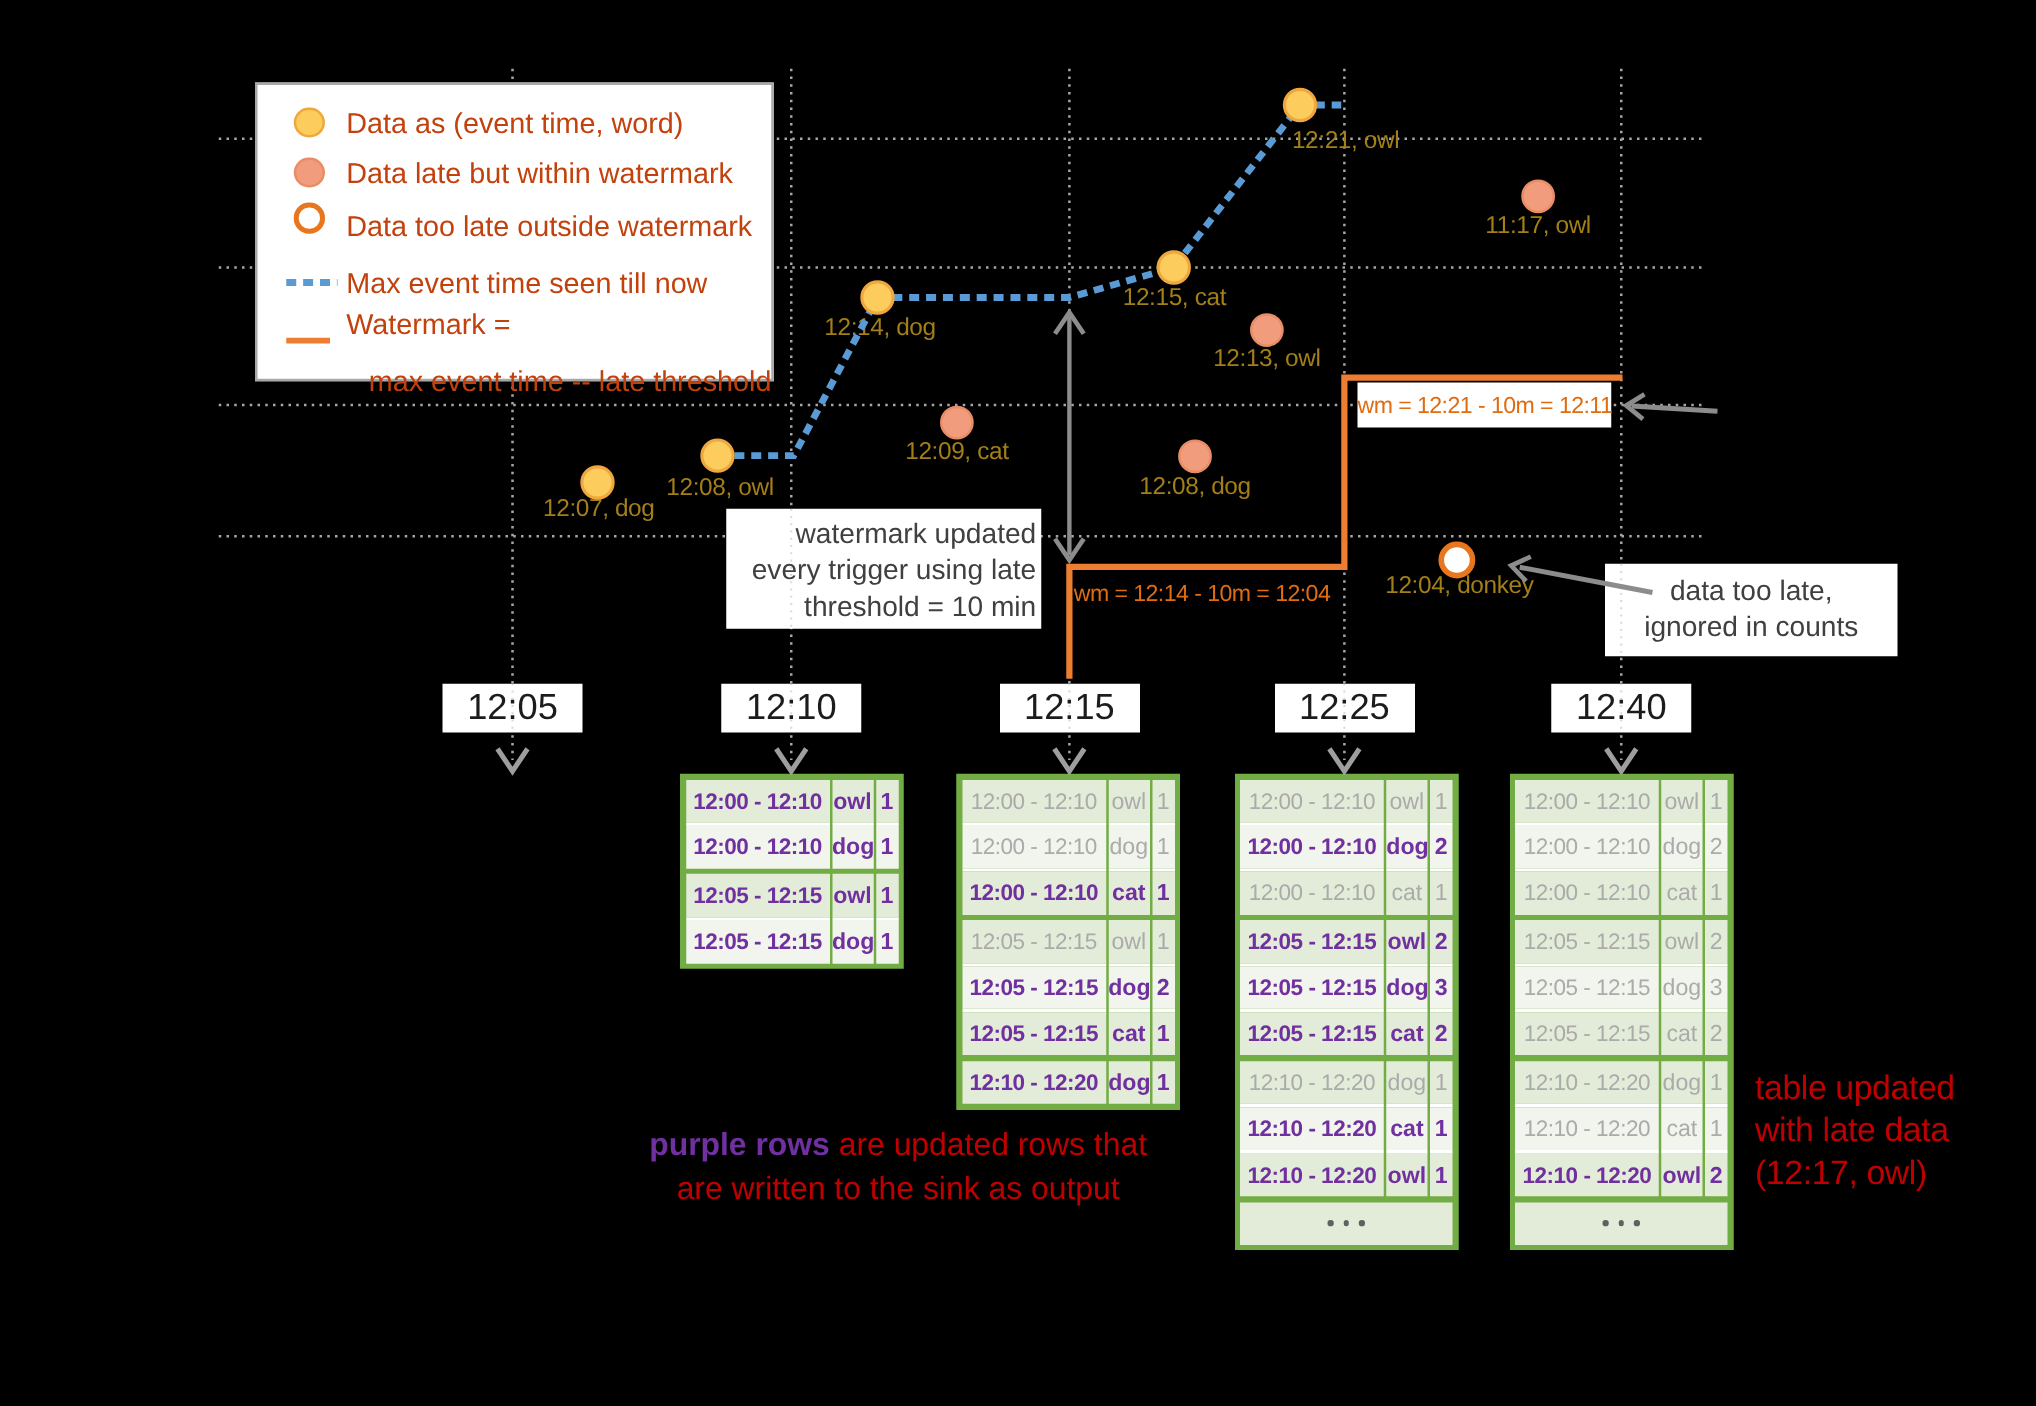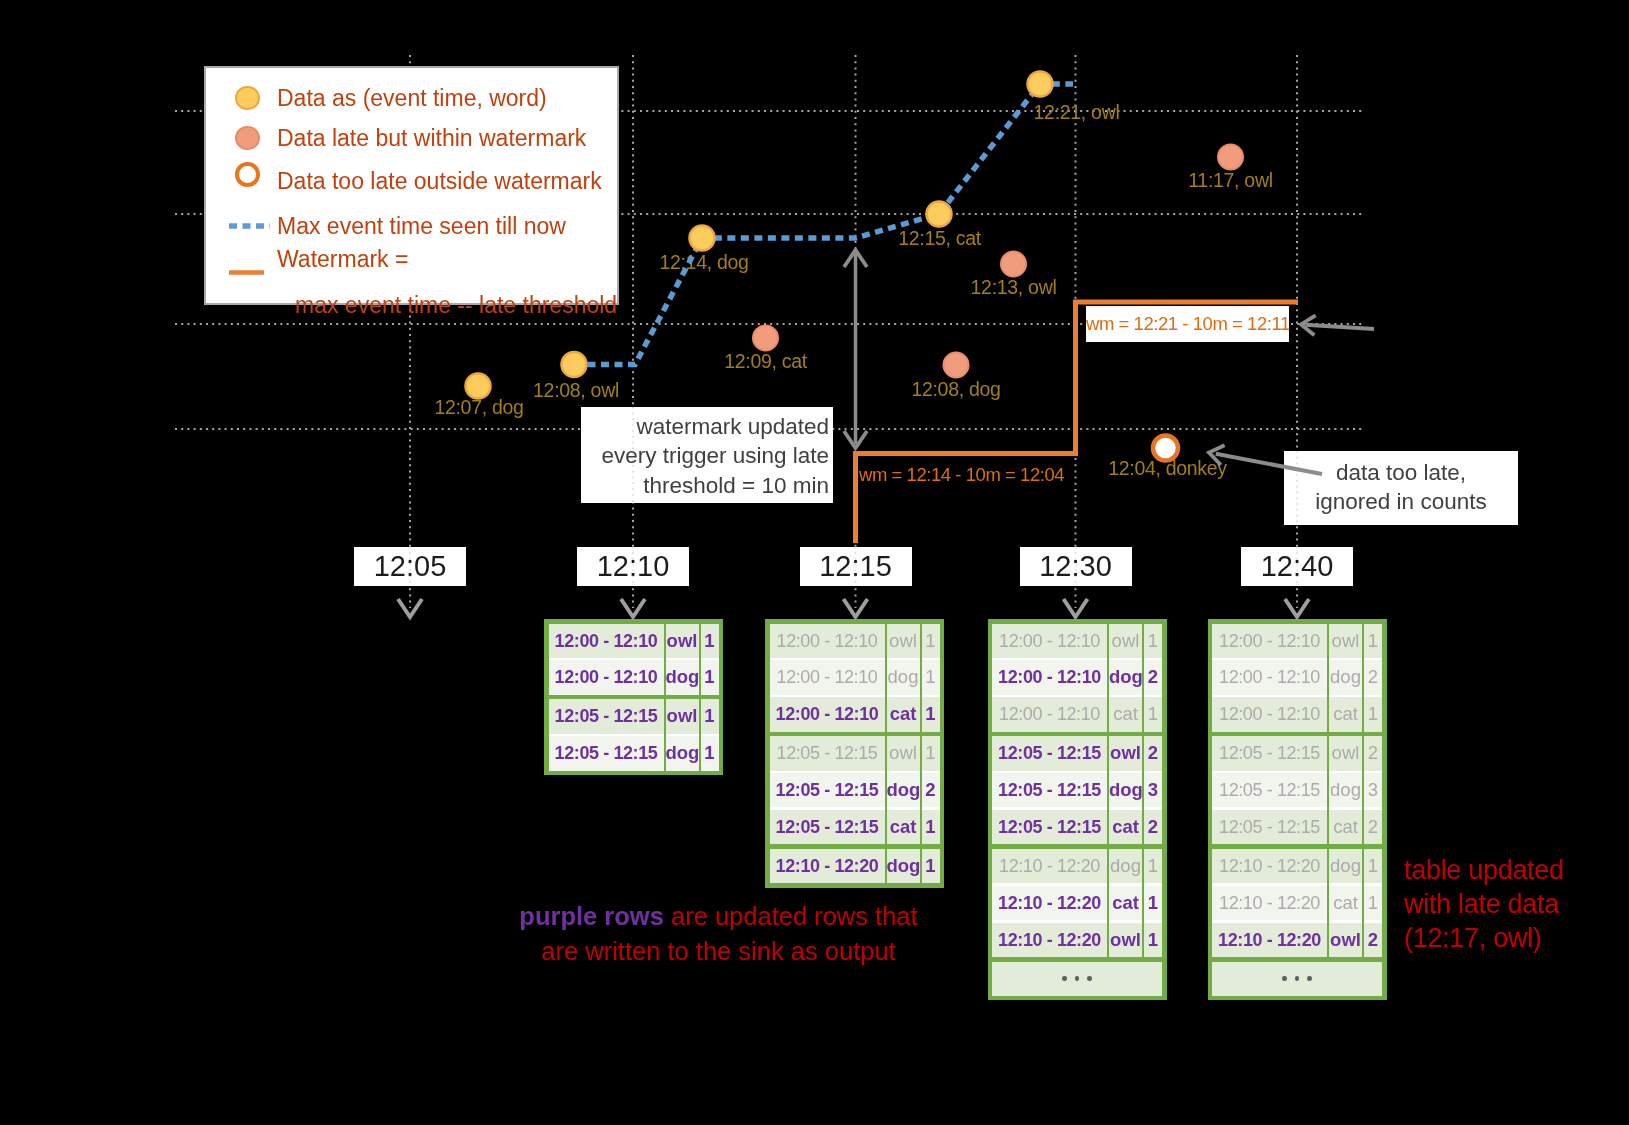--- a/index.html
+++ b/index.html
@@ -92,21 +92,21 @@
 
   <div class="abs wm-text" id="wm-label-1" style="left:859px;top:464px;">wm = 12:14 - 10m = 12:04</div>
   <div class="abs wm-box" id="wm-label-2-box" style="left:1086px;top:305.5px;width:203px;height:36.5px;">
     <span class="wm-text" style="line-height:36.5px;">wm = 12:21 - 10m = 12:11</span>
   </div>
 
   <div id="trigger-labels">
       <div class="abs trigger-label" style="left: 354px; top: 546.5px; width: 112px; height: 39px; line-height: 39px;">12:05</div>
       <div class="abs trigger-label" style="left: 577px; top: 546.5px; width: 112px; height: 39px; line-height: 39px;">12:10</div>
       <div class="abs trigger-label" style="left: 799.5px; top: 546.5px; width: 112px; height: 39px; line-height: 39px;">12:15</div>
-      <div class="abs trigger-label" style="left: 1019.5px; top: 546.5px; width: 112px; height: 39px; line-height: 39px;">12:30</div>
+      <div class="abs trigger-label" style="left: 1019.5px; top: 546.5px; width: 112px; height: 39px; line-height: 39px;">12:25</div>
       <div class="abs trigger-label" style="left: 1241px; top: 546.5px; width: 112px; height: 39px; line-height: 39px;">12:40</div>
     </div>
 
   <div id="point-labels">
       <div class="abs pt-label" style="left: 479px; top: 395.5px;">12:07, dog</div>
       <div class="abs pt-label" style="left: 576px; top: 379px;">12:08, owl</div>
       <div class="abs pt-label" style="left: 704px; top: 251px;">12:14, dog</div>
       <div class="abs pt-label" style="left: 939.5px; top: 227px;">12:15, cat</div>
       <div class="abs pt-label" style="left: 1076.5px; top: 101px;">12:21, owl</div>
       <div class="abs pt-label" style="left: 765.5px; top: 350px;">12:09, cat</div>

